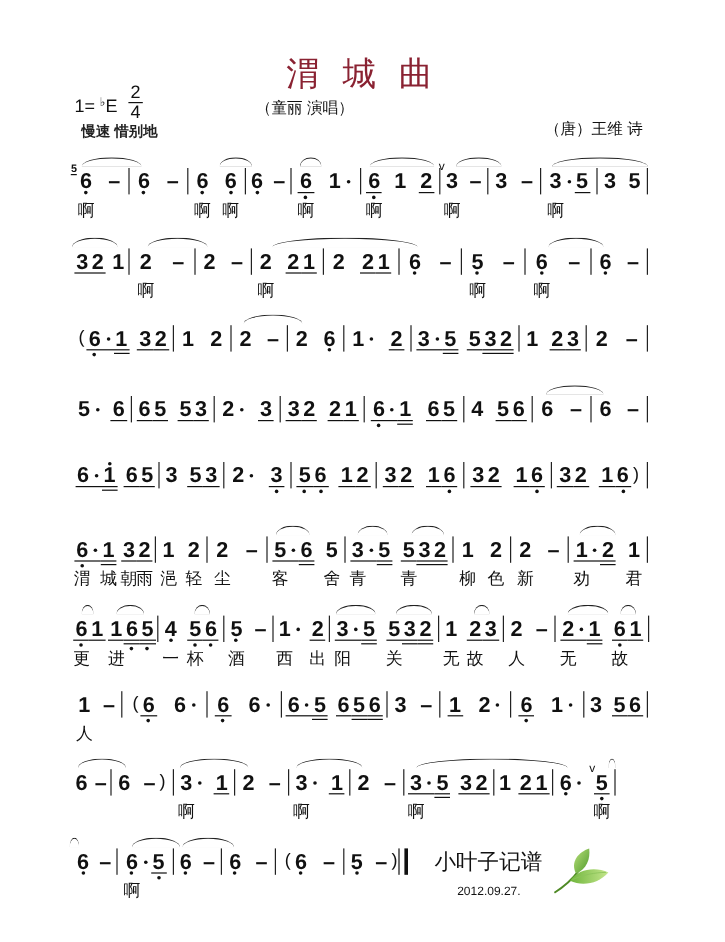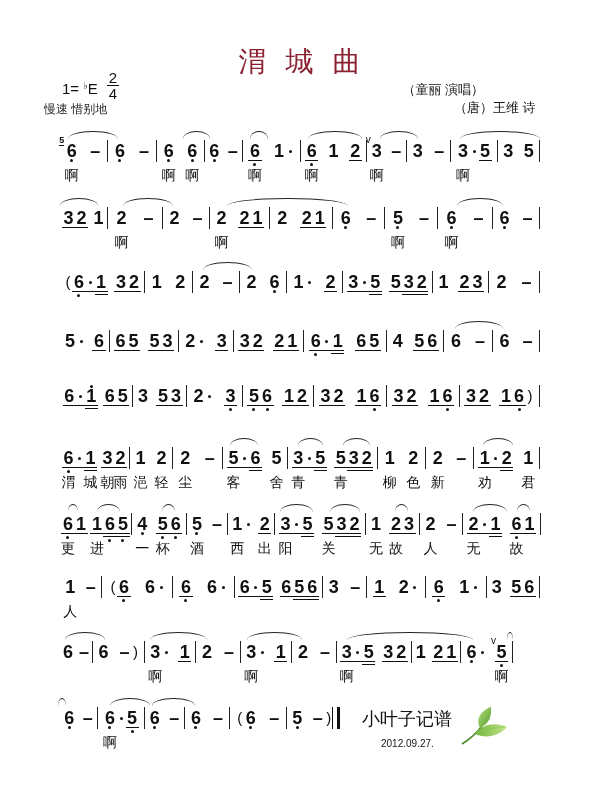--- a/index.html
+++ b/index.html
@@ -2,27 +2,27 @@
 <html style="--title: #8a2232; --ink: #111111;"><head>
 <meta charset="utf-8">
 <style>
   :root { --title:#8a2232; --ink:#111111; --leaf:#6bb33a; }
   html, body { margin:0; padding:0; }
   body { width:604px; height:785px; position:relative; overflow:hidden; background:#ffffff;
          font-family:"Liberation Sans", "DejaVu Sans", sans-serif; color:var(--ink); }
   .title { position:absolute; left:0; width:604px; top:46px;
            font-family:"DejaVu Serif", "Liberation Serif", serif;
            font-size:28px; line-height:32px; letter-spacing:5px; text-align:center; color:var(--title); }
-  .performer { position:absolute; left:0; width:484px; top:82px; text-align:right; font-size:13px; line-height:16px; }
+  .performer { position:absolute; left:0; width:484px; top:82px; text-align:center; font-size:13px; line-height:16px;padding-left:12px; }
   .key { position:absolute; left:62px; top:77px; font-size:15px; line-height:18px; }
   .key .flat { font-size:10px; vertical-align:5px; margin-left:4px; }
   .timesig { position:absolute; left:107px; top:71px; width:12px; font-size:15px; line-height:13px; text-align:center; }
   .timesig span { display:block; }
   .timesig .ts-top { border-bottom:1.2px solid #111; padding-bottom:1px; margin-bottom:1px; }
-  .tempo { position:absolute; left:44px; top:101px; font-size:12px; line-height:16px; color:#222; }
+  .tempo { position:absolute; left:68px; top:101px; font-size:12px; line-height:16px; color:#222;font-weight:bold; }
   .lyricist { position:absolute; left:454px; top:100px; font-size:13px; line-height:16px; }
 
   .score { position:absolute; left:0; top:0; width:604px; height:785px; }
   .line { position:absolute; left:0; width:604px; height:22px; }
   .measure { position:absolute; top:0; height:22px; box-sizing:border-box; border-right:1.3px solid #222;
              display:flex; justify-content:space-around; align-items:flex-start; }
   .measure.final { border-right:3px solid #111; }
   .measure.final::after { content:""; position:absolute; right:4px; top:0; bottom:0; width:1.3px; background:#111; }
   .grp { display:inline-flex; align-items:flex-start; position:relative; }
   .note { position:relative; display:inline-flex; align-items:flex-start; height:22px; }

